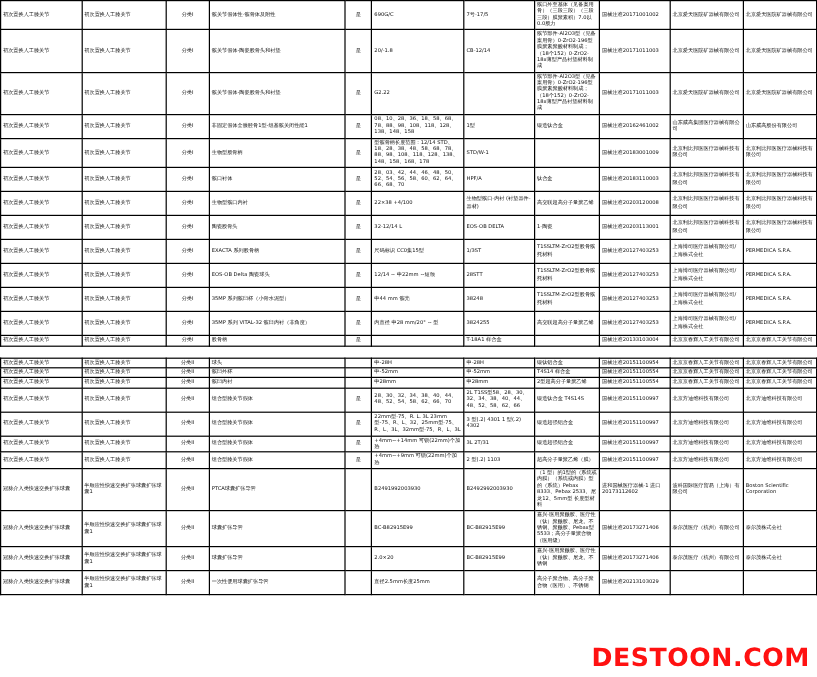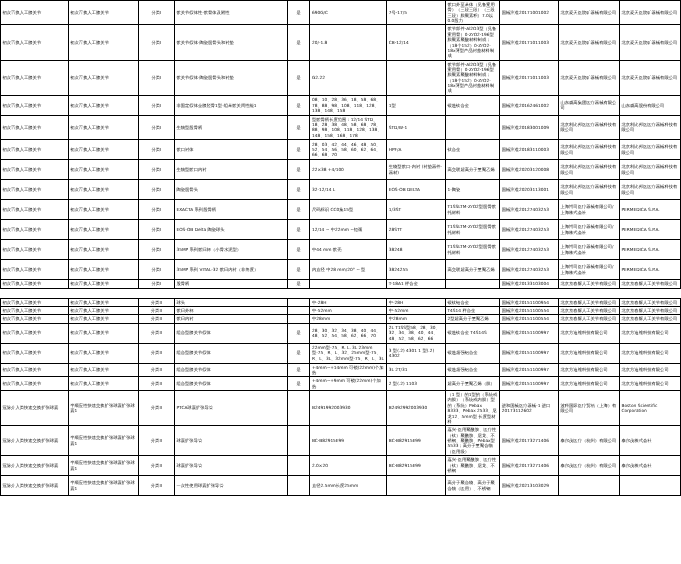--- a/index.html
+++ b/index.html
@@ -387,13 +387,14 @@
         <td class="c-model">直径2.5mm长度25mm</td>
         <td class="c-size"></td>
         <td class="c-mat">高分子聚合物、高分子聚合物（医用）、不锈钢</td>
         <td class="c-reg">国械注准20213103029</td>
         <td class="c-comp"></td>
         <td class="c-addr"></td>
       </tr>
     </tbody>
   </table>
 
+  <div class="watermark">DESTOON.COM</div>
 </div>
 
 </body></html>

